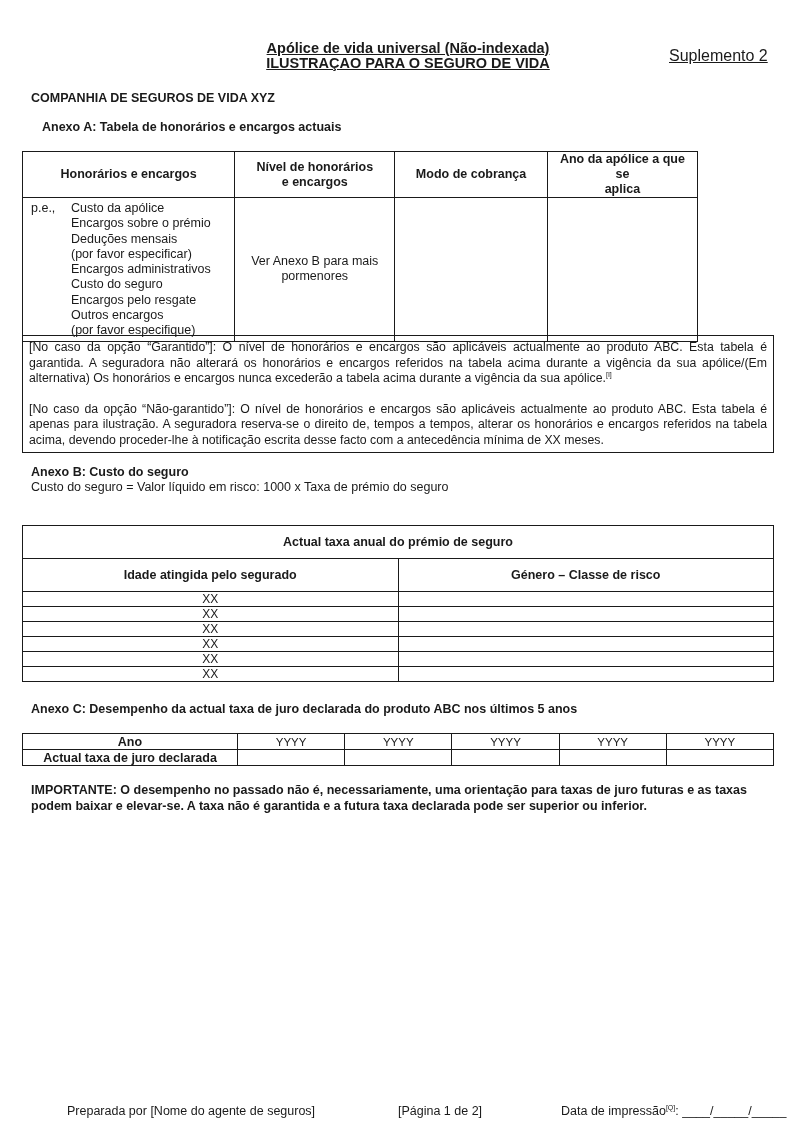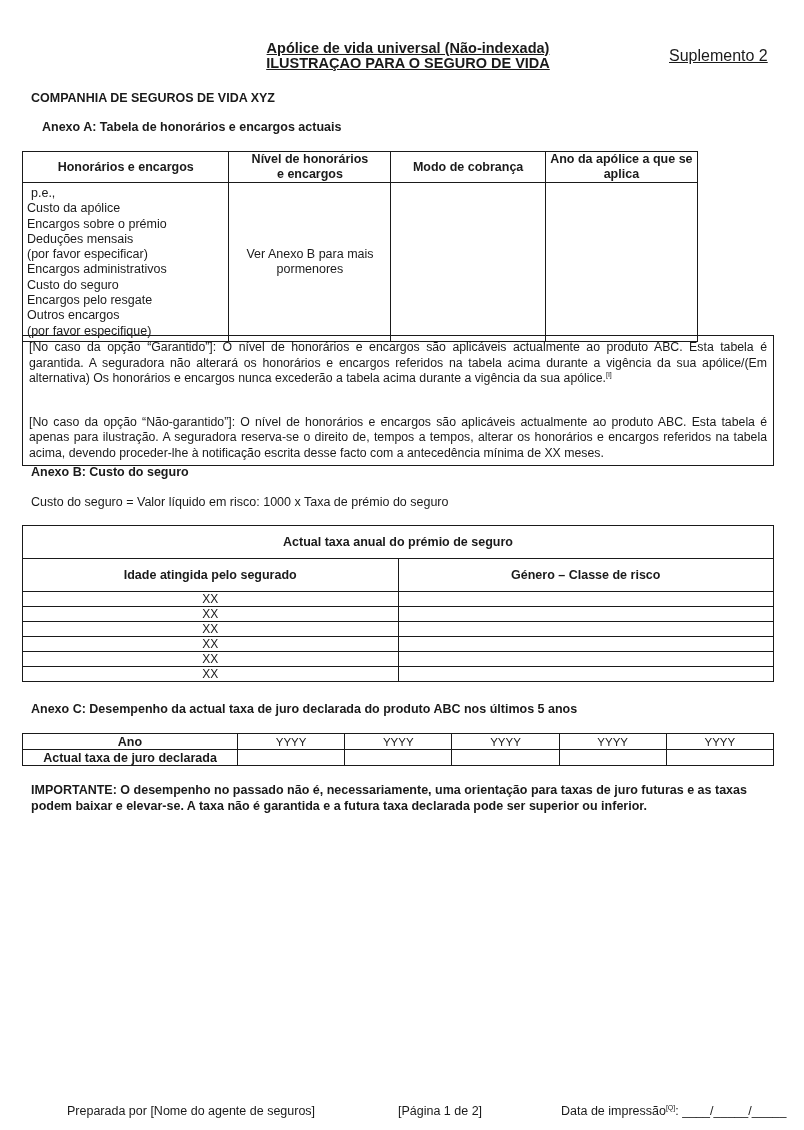--- a/index.html
+++ b/index.html
@@ -13,31 +13,31 @@
     .title-block div { text-decoration: underline; }
     .supl { left: 669px; top: 47px; font-size: 16px; text-decoration: underline; }
     .company { left: 31px; top: 91px; font-weight: bold; font-size: 12.5px; }
     .annex-a { left: 42px; top: 120px; font-weight: bold; font-size: 12.5px; }
 
     table { border-collapse: collapse; }
     .tbl-a { left: 22px; top: 151px; width: 676px; font-size: 12.5px; }
     .tbl-a td, .tbl-a th { border: 1.5px solid #1a1a1a; }
     .tbl-a th { font-weight: bold; text-align: center; vertical-align: middle; padding: 0 4px; line-height: 15px; height: 30px; }
     .tbl-a td { vertical-align: top; padding: 2px 4px; height: 136px; }
-    .fee-cell { display: flex; line-height: 15.3px; padding-top: 1px; flex-direction: column; }
+    .fee-cell { display: flex; line-height: 15.3px; padding-top: 1px; }
     .fee-cell .eg { width: 40px; flex: none; padding-left: 4px; }
     .mid-cell { vertical-align: middle !important; text-align: center; line-height: 15px; }
 
     .note-box { left: 22px; top: 335px; width: 738px; border: 1.5px solid #1a1a1a; padding: 4px 6px 3px 6px; font-size: 12.3px; line-height: 15.6px; text-align: justify; }
     .note-box p { margin: 0; }
-    .note-box p + p { margin-top: 28px; }
+    .note-box p + p { margin-top: 15px; }
     sup { font-size: 7px; line-height: 0; }
 
     .annex-b { left: 31px; top: 465px; font-weight: bold; }
-    .formula { left: 31px; top: 495px; }
+    .formula { left: 31px; top: 480px; }
 
     .tbl-b { left: 22px; top: 525px; width: 752px; font-size: 12.5px; }
     .tbl-b td, .tbl-b th { border: 1.5px solid #1a1a1a; text-align: center; }
     .tbl-b th { font-weight: bold; height: 30px; }
     .tbl-b td { height: 14px; line-height: 14px; padding: 0; font-size: 12px; }
 
     .annex-c { left: 31px; top: 702px; font-weight: bold; }
     .tbl-c { left: 22px; top: 733px; width: 752px; font-size: 12.5px; }
     .tbl-c td, .tbl-c th { border: 1.5px solid #1a1a1a; height: 15px; line-height: 14px; padding: 0; }
     .tbl-c .rowhead { font-weight: bold; width: 214px; }

